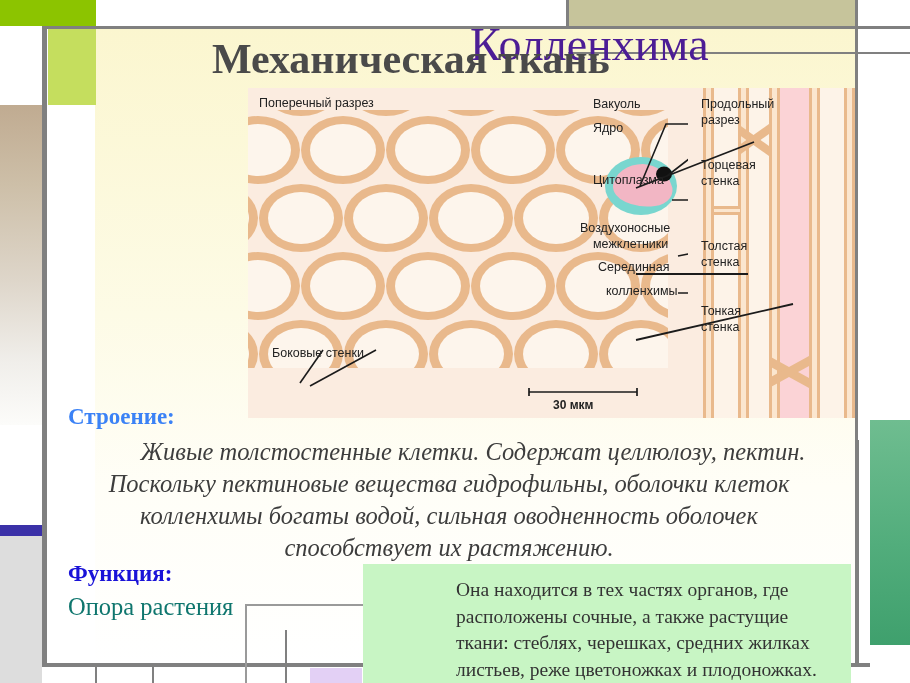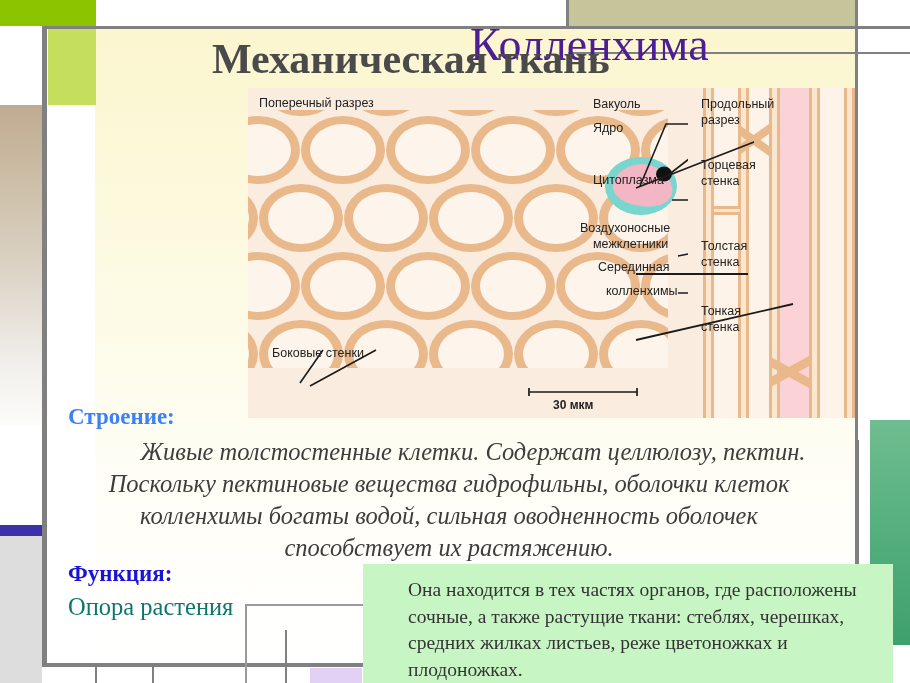--- a/index.html
+++ b/index.html
@@ -56,21 +56,21 @@
       line-height:1.30;text-indent:48px;text-align:center;font-family:"Liberation Serif",serif;font-style:italic;}
   #func-head{position:absolute;left:68px;top:561px;font-size:23px;font-weight:bold;color:#1a13d8;
       font-family:"Liberation Serif",serif;}
   #func-body{position:absolute;left:68px;top:593px;font-size:24.5px;color:#0f766e;
       font-family:"Liberation Serif",serif;}
 
   
   #conn-h{position:absolute;left:245px;top:604px;width:135px;height:2px;background:#9a9a9a;}
   #conn-v{position:absolute;left:245px;top:604px;width:2px;height:79px;background:#9a9a9a;}
 
-  #green-callout{position:absolute;left:363px;top:564px;width:530px;height:119px;background:#c8f5c4;}
+  #green-callout{position:absolute;left:363px;top:564px;width:440px;height:119px;background:#c8f5c4;padding-left:48px;}
   #green-callout p{margin:0;padding:13px 10px 0 45px;font-size:19.5px;color:#333333;line-height:1.36;
       font-family:"Liberation Serif",serif;}
 </style>
 </head>
 <body>
 
 <div id="slide">
 
   <div class="deco" id="bg-main"></div>
   <div class="deco" id="bg-white-right"></div>

